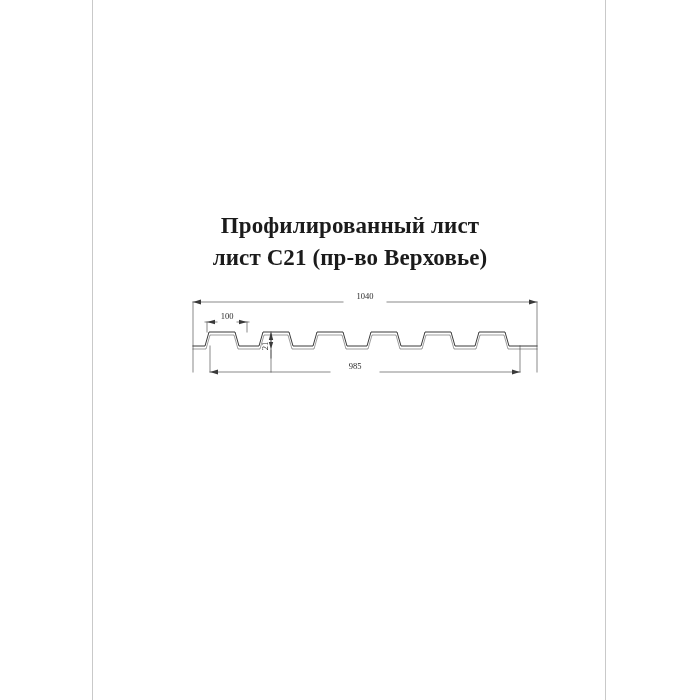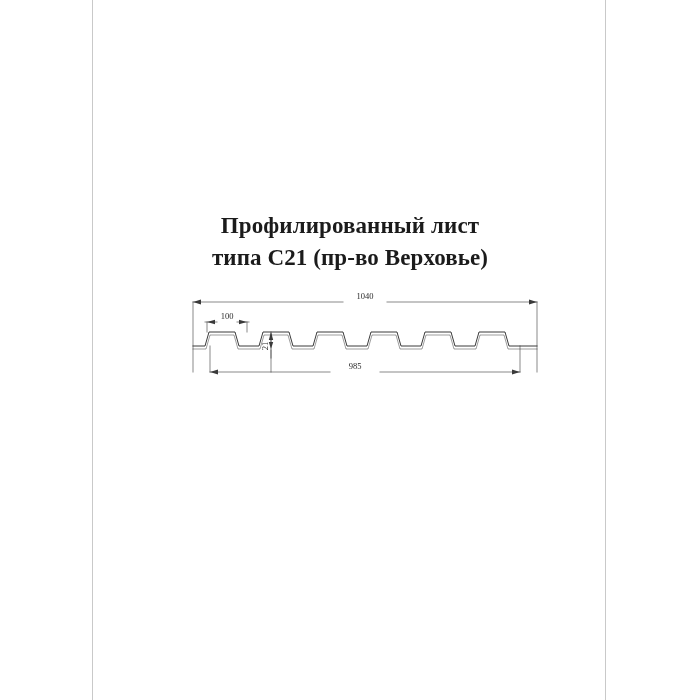--- a/index.html
+++ b/index.html
@@ -66,21 +66,21 @@
 </style>
 </head>
 <body>
 
 <div id="page">
 
   <div id="sheet"></div>
 
   <div id="title">
     <span class="line">Профилированный лист</span>
-    <span class="line">типа С21 (пр-во Верховье)</span>
+    <span class="line">лист С21 (пр-во Верховье)</span>
   </div>
 
   <div id="drawing">
     <svg width="380" height="110" viewBox="0 0 380 110" xmlns="http://www.w3.org/2000/svg">
       <g stroke="#3a3a3a" stroke-width="0.8" fill="none" stroke-linecap="square">
 
         <g stroke-width="0.6">
           <line x1="18" y1="22" x2="168" y2="22"></line>
           <line x1="212" y1="22" x2="362" y2="22"></line>
 

